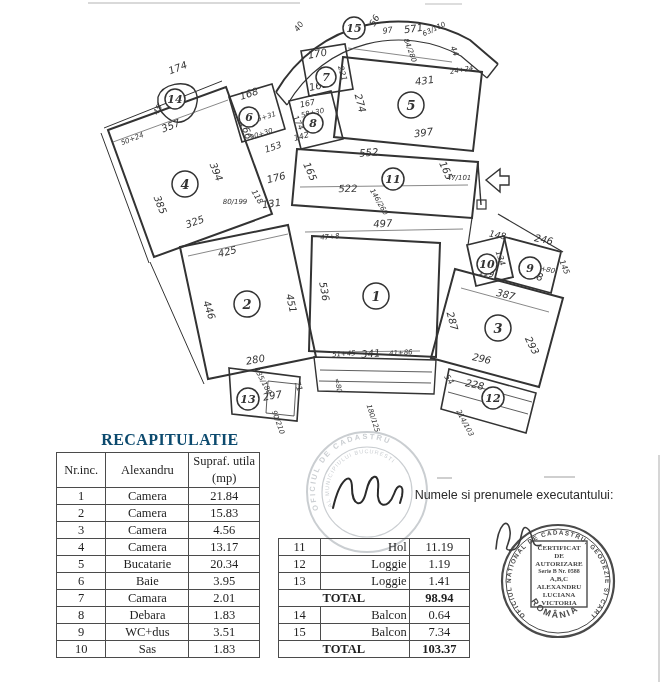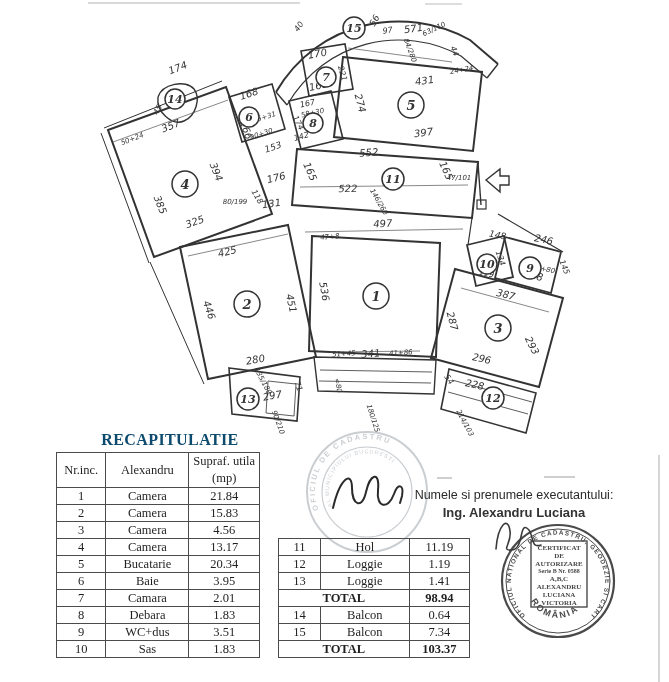--- a/index.html
+++ b/index.html
@@ -10,21 +10,21 @@
   .recap-title{position:absolute;left:70px;top:431px;width:200px;text-align:center;
     font-weight:bold;font-size:16px;letter-spacing:.4px;color:#0c4a6e;}
   table.recap{position:absolute;border-collapse:collapse;background:transparent;
     font-size:12.5px;color:#1f1f1f;}
   table.recap td,table.recap th{border:1px solid #4b4b4b;text-align:center;padding:0 2px;
     height:16px;font-weight:normal;}
   #table1{left:56px;top:452px;width:204px;}
   #table1 th{height:17px;line-height:15px;}
   #table2{left:278px;top:538px;width:192px;}
   .c-num{width:46px;} .c-dest{width:82px;} .c-val{width:70px;}
-  #table2 .c-num{width:40px;} #table2 .c-dest{width:90px;} #table2 .c-val{width:58px;}
+  #table2 .c-num{width:40px;} #table2 .c-dest{width:90px;text-align:right;} #table2 .c-val{width:58px;}
   tr.total-row td{font-weight:bold;}
   
   .executant{position:absolute;left:412px;top:487px;width:204px;text-align:center;
     font-family:"Liberation Sans",sans-serif;font-size:12.5px;color:#2a2a2a;line-height:1.35;}
   .executant .l2{font-weight:bold;font-size:13px;color:#333;}
 </style>
 </head>
 <body>
 
 <div class="page">
@@ -333,16 +333,15 @@
         </tr>
         <tr class="total-row">
           <td colspan="2">TOTAL</td>
           <td class="c-val">103.37</td>
         </tr>
       </tbody>
   </table>
 
   <div class="executant">
     <div class="l1">Numele si prenumele executantului:</div>
-    <div class="l2">Ing. Alexandru Luciana</div>
   </div>
 
 </div>
 
 </body></html>

